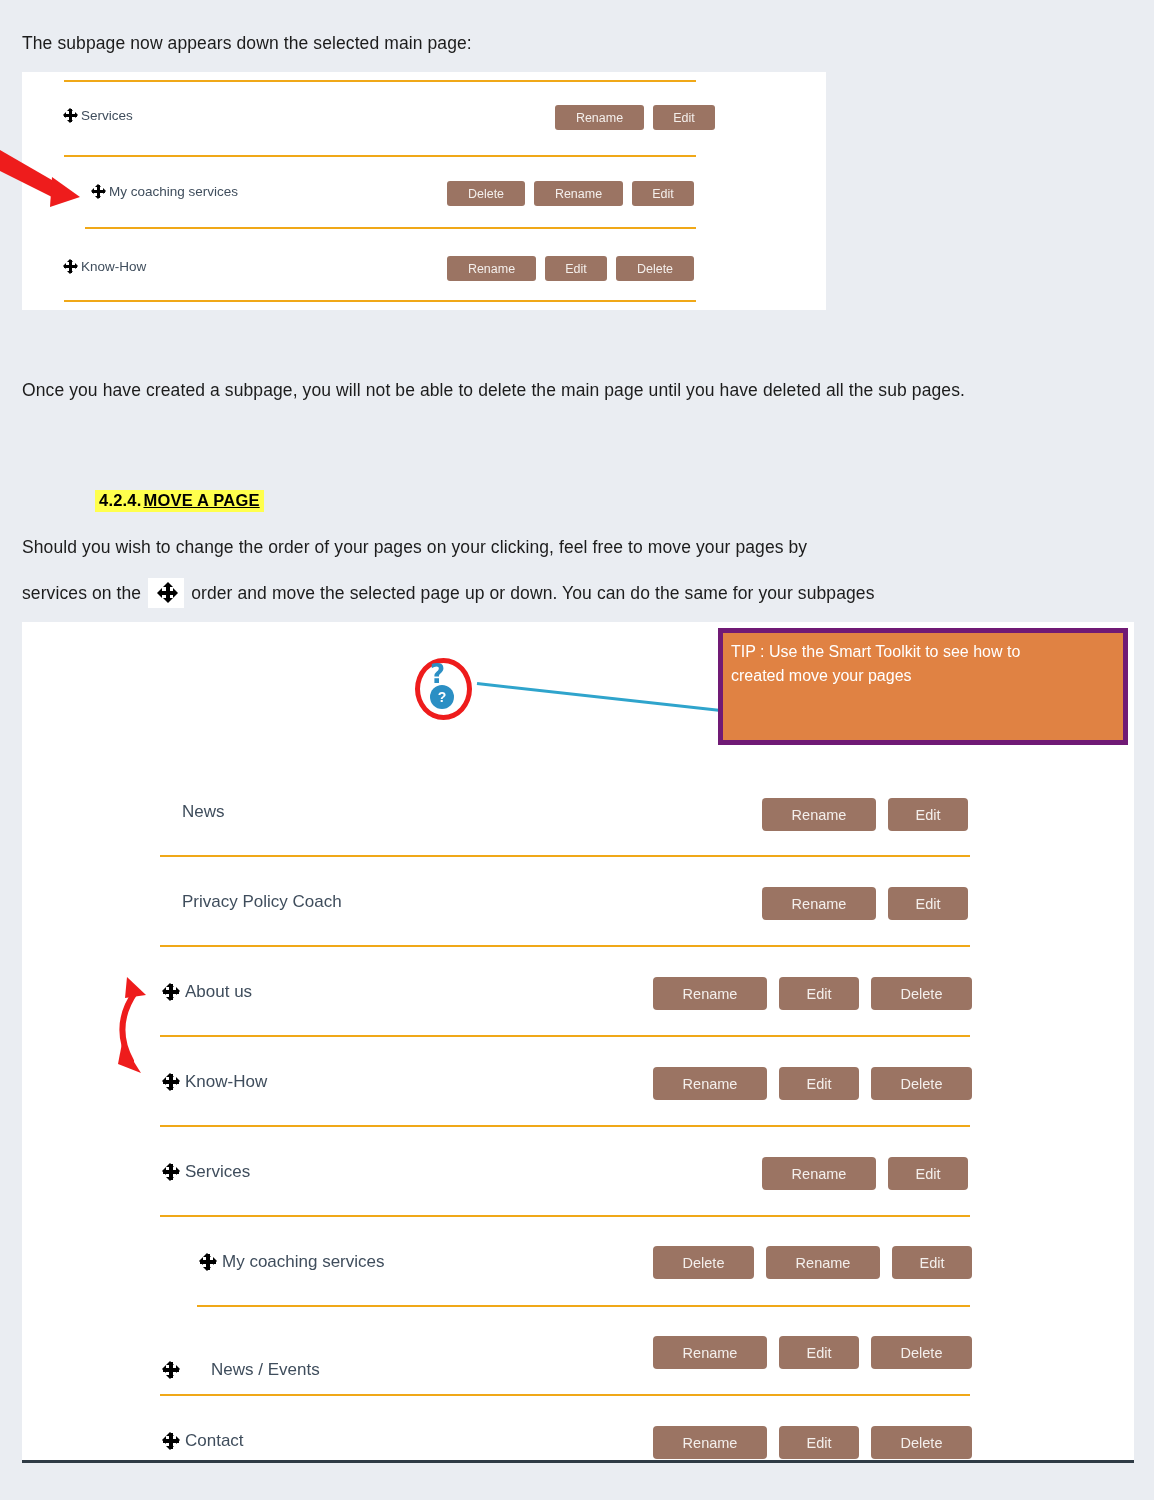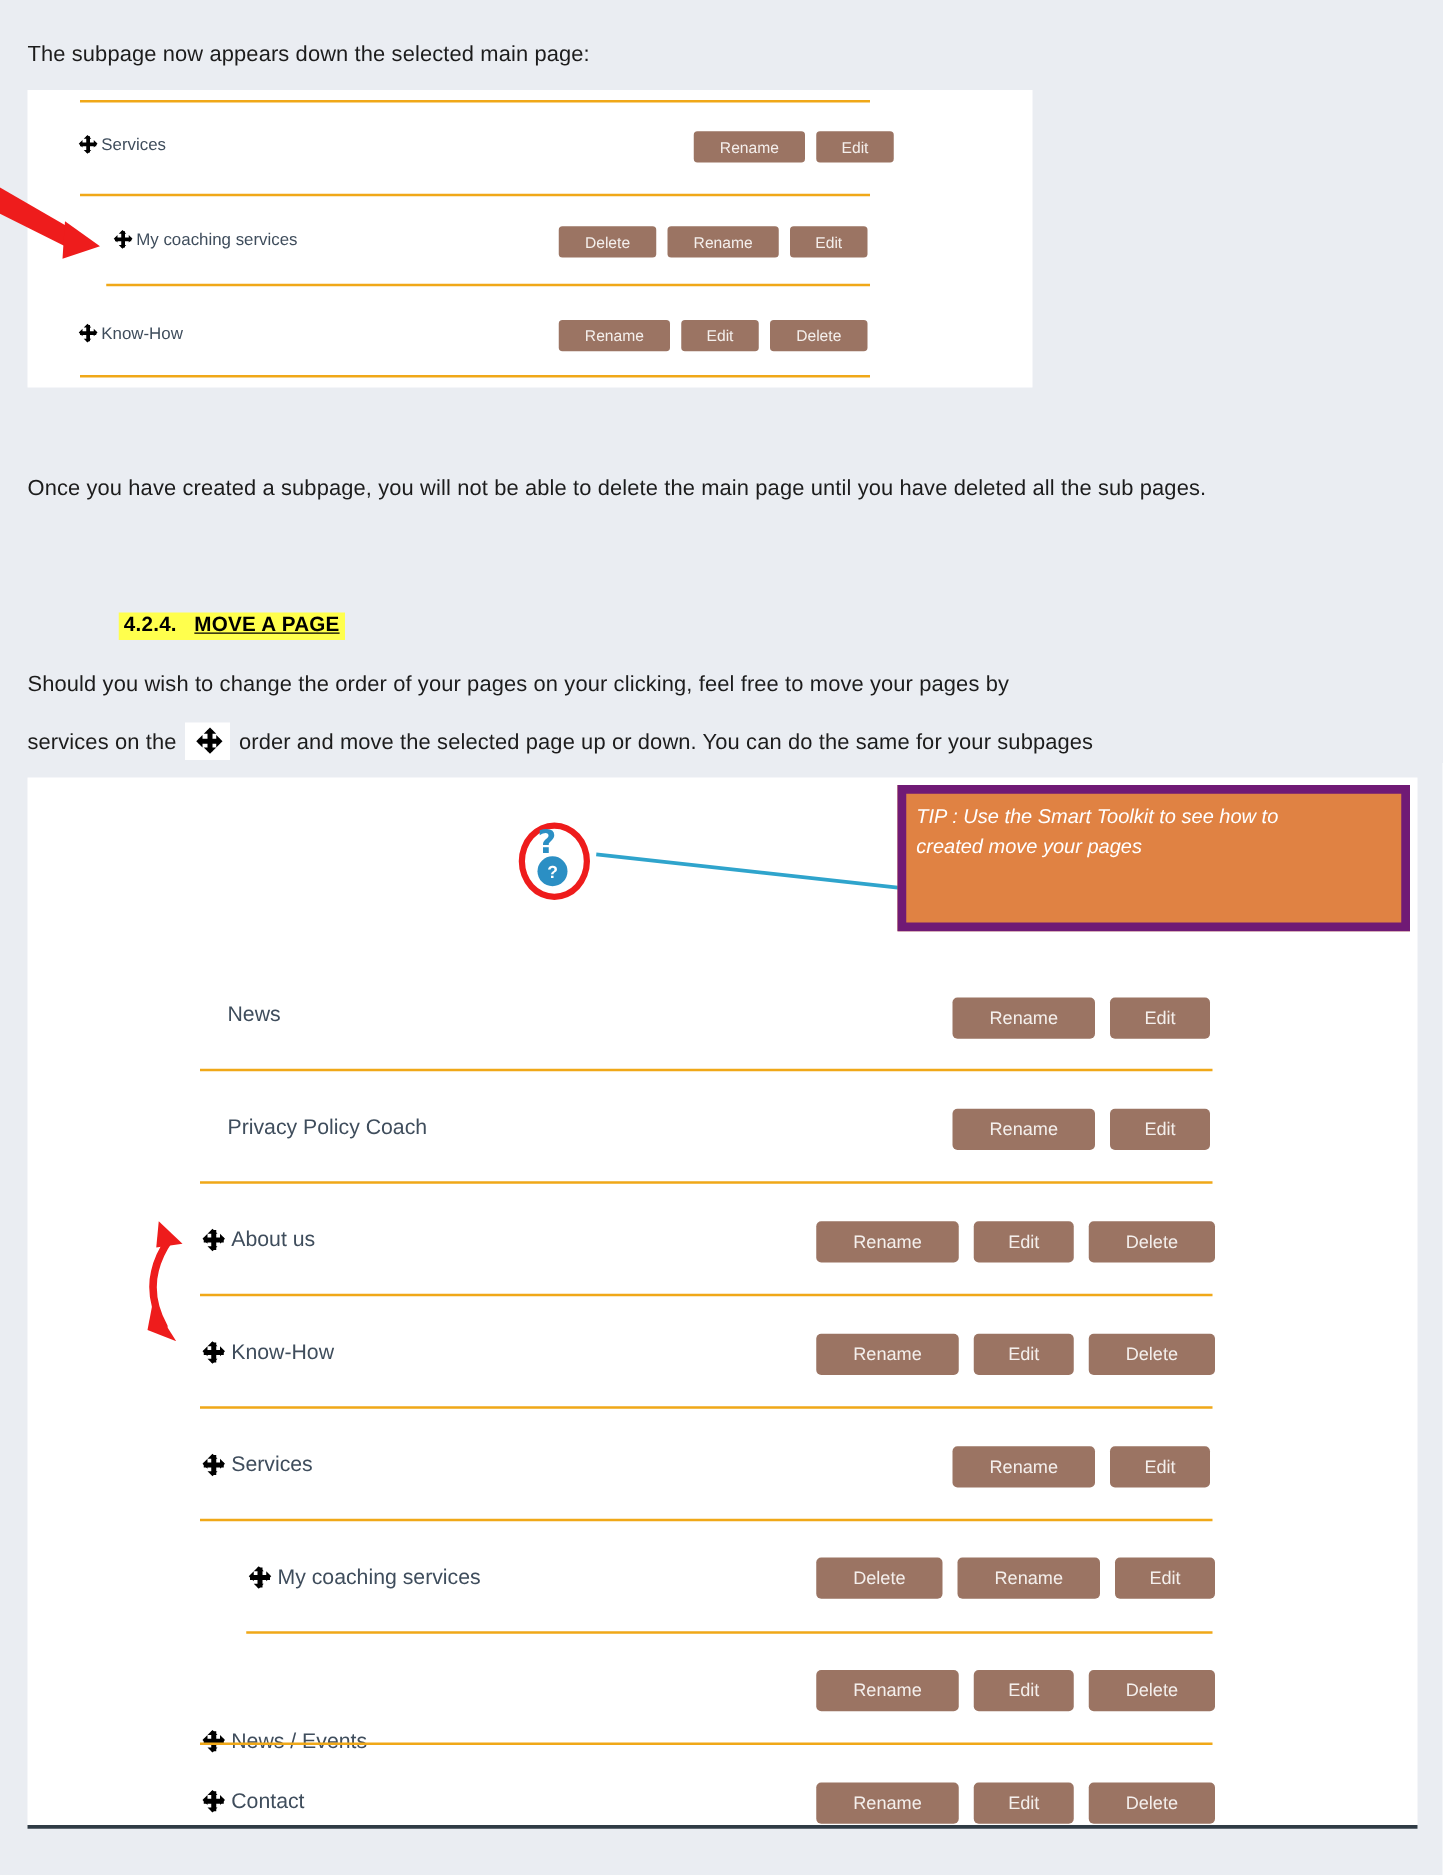--- a/index.html
+++ b/index.html
@@ -54,21 +54,21 @@
   .btn-grp{position:absolute;display:flex;gap:9px;}
 
   
   #para-warning{position:absolute;left:22px;top:377px;width:1105px;}
   #heading-move{
     position:absolute;left:95px;top:490px;
     background:#ffff4d;font-size:16.5px;font-weight:bold;
     color:#000;padding:1px 4px 2px 4px;letter-spacing:.2px;
   }
   #heading-move .hnum{text-decoration:none;}
-  #heading-move .htitle{text-decoration:underline;margin-left:14px;}
+  #heading-move .htitle{text-decoration:underline;margin-left:2px;}
   #para-move-a{position:absolute;left:22px;top:534px;width:1110px;}
   #para-move-b{position:absolute;left:22px;top:578px;width:1120px;}
   .inline-icon-box{
     display:inline-block;width:36px;height:30px;background:#fff;
     vertical-align:-9px;position:relative;margin:0 2px;
   }
   .inline-icon-box .big-move{
     position:absolute;left:11px;top:6px;width:17px;height:17px;
   }
   .big-move::before,.big-move::after{content:"";position:absolute;background:#000;}
@@ -106,21 +106,21 @@
     position:absolute;left:15px;top:27px;width:24px;height:24px;border-radius:50%;
     background:#2b8fc4;color:#fff;font-size:14px;line-height:24px;text-align:center;
     font-weight:bold;
   }
   #tip-connector{
     position:absolute;left:455px;top:60px;width:250px;height:3px;
     background:#2fa4cc;transform:rotate(6.3deg);transform-origin:left center;
   }
   #tip-box{
     position:absolute;left:696px;top:6px;width:410px;height:117px;
-    border:7px solid #701a75;background:#e08243;box-sizing:border-box;font-style:italic;
+    border:5px solid #701a75;background:#e08243;box-sizing:border-box;
   }
   #tip-text{
     color:#ffffff;font-size:16px;line-height:24px;padding:7px 8px 0 8px;
   }
 
   
   .sep2{position:absolute;height:0;border-top:2px solid #f0a818;}
   .row2{position:absolute;display:flex;align-items:center;}
   .row2 .rlabel2{font-size:17px;color:#3f4d5c;white-space:nowrap;}
   .moveico-md{width:16px;height:16px;margin-right:6px;}
@@ -319,21 +319,21 @@
       </span>
       <span class="rlabel2">My coaching services</span>
     </div>
     <div class="btn-grp2" style="left:631px;top:624px;">
       <button class="btn btn-md" style="width:101px;">Delete</button>
       <button class="btn btn-md" style="width:114px;">Rename</button>
       <button class="btn btn-md" style="width:80px;">Edit</button>
     </div>
     <div class="sep2" style="left:175px;top:683px;width:773px;"></div>
 
-    <div class="row2" style="left:141px;top:761px;">
+    <div class="row2" style="left:141px;top:738px;gap:26px;">
       <span class="moveico moveico-md">
         <i class="mv-arrow mv-u"></i>
           <i class="mv-arrow mv-d"></i>
           <i class="mv-arrow mv-l"></i>
           <i class="mv-arrow mv-r"></i>
       </span>
       <span class="rlabel2">News / Events</span>
     </div>
     <div class="btn-grp2" style="left:631px;top:714px;">
       <button class="btn btn-md" style="width:114px;">Rename</button>

